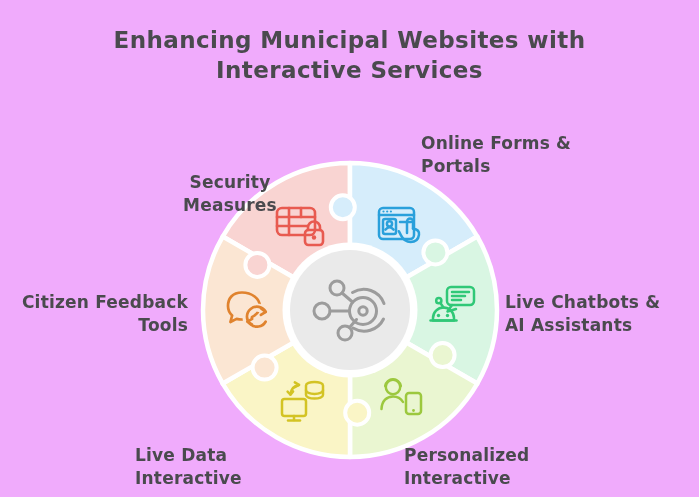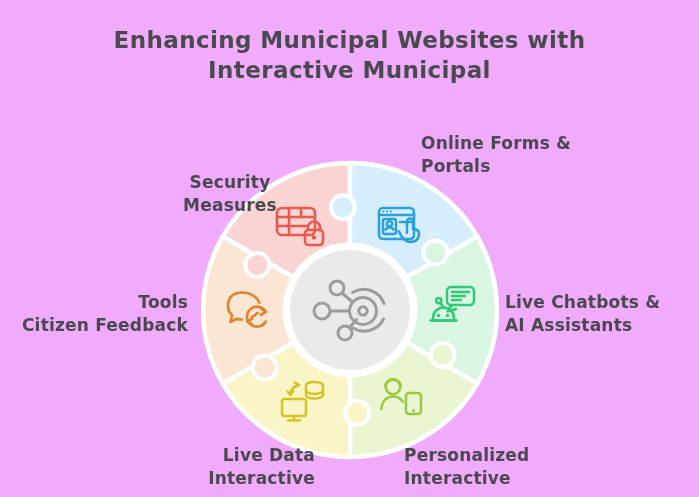--- a/index.html
+++ b/index.html
@@ -16,32 +16,32 @@
   .title span { display:block; }
   .label {
     position:absolute; font-weight:700; font-size:17px; line-height:23px;
     color:#4a4a4e; letter-spacing:.2px;
   }
   .label span { display:block; }
   .lbl-security   { left:145px; top:131px; width:170px; text-align:center;margin-top:40px; }
   .lbl-forms      { left:421px; top:132px; width:200px; text-align:left; }
   .lbl-chatbots   { left:505px; top:291px; width:190px; text-align:left; }
   .lbl-dashboards { left:404px; top:444px; width:220px; text-align:left; }
-  .lbl-data       { left:135px; top:444px; width:180px; text-align:right; }
+  .lbl-data       { left:135px; top:444px; width:180px; text-align:left; }
   .lbl-feedback   { left:8px;   top:291px; width:180px; text-align:right; }
   svg.wheel { position:absolute; left:0; top:0; }
 </style>
 </head>
 <body>
 
 <div class="stage">
 
   <div class="title">
     <span>Enhancing Municipal Websites with</span>
-    <span>Interactive Municipal</span>
+    <span>Interactive Services</span>
   </div>
 
   <svg class="wheel" width="699" height="497" viewBox="0 0 699 497">
 
     <g stroke="#ffffff" stroke-width="4.5" stroke-linejoin="round">
       <path d="M350 310 L222.7 236.5 A147 147 0 0 1 350 163 Z" fill="#f9d4d2"></path>
       <path d="M350 310 L350 163 A147 147 0 0 1 477.3 236.5 Z" fill="#d6edfb"></path>
       <path d="M350 310 L477.3 236.5 A147 147 0 0 1 477.3 383.5 Z" fill="#d9f6e3"></path>
       <path d="M350 310 L477.3 383.5 A147 147 0 0 1 350 457 Z" fill="#eaf6d1"></path>
       <path d="M350 310 L350 457 A147 147 0 0 1 222.7 383.5 Z" fill="#faf5c6"></path>
@@ -154,17 +154,17 @@
   </div>
   <div class="label lbl-dashboards">
     <span>Personalized</span>
     <span>Interactive</span>
   </div>
   <div class="label lbl-data">
     <span>Live Data</span>
     <span>Interactive</span>
   </div>
   <div class="label lbl-feedback">
+    <span>Citizen Feedback</span>
     <span>Tools</span>
-    <span>Citizen Feedback</span>
   </div>
 
 </div>
 
 </body></html>

